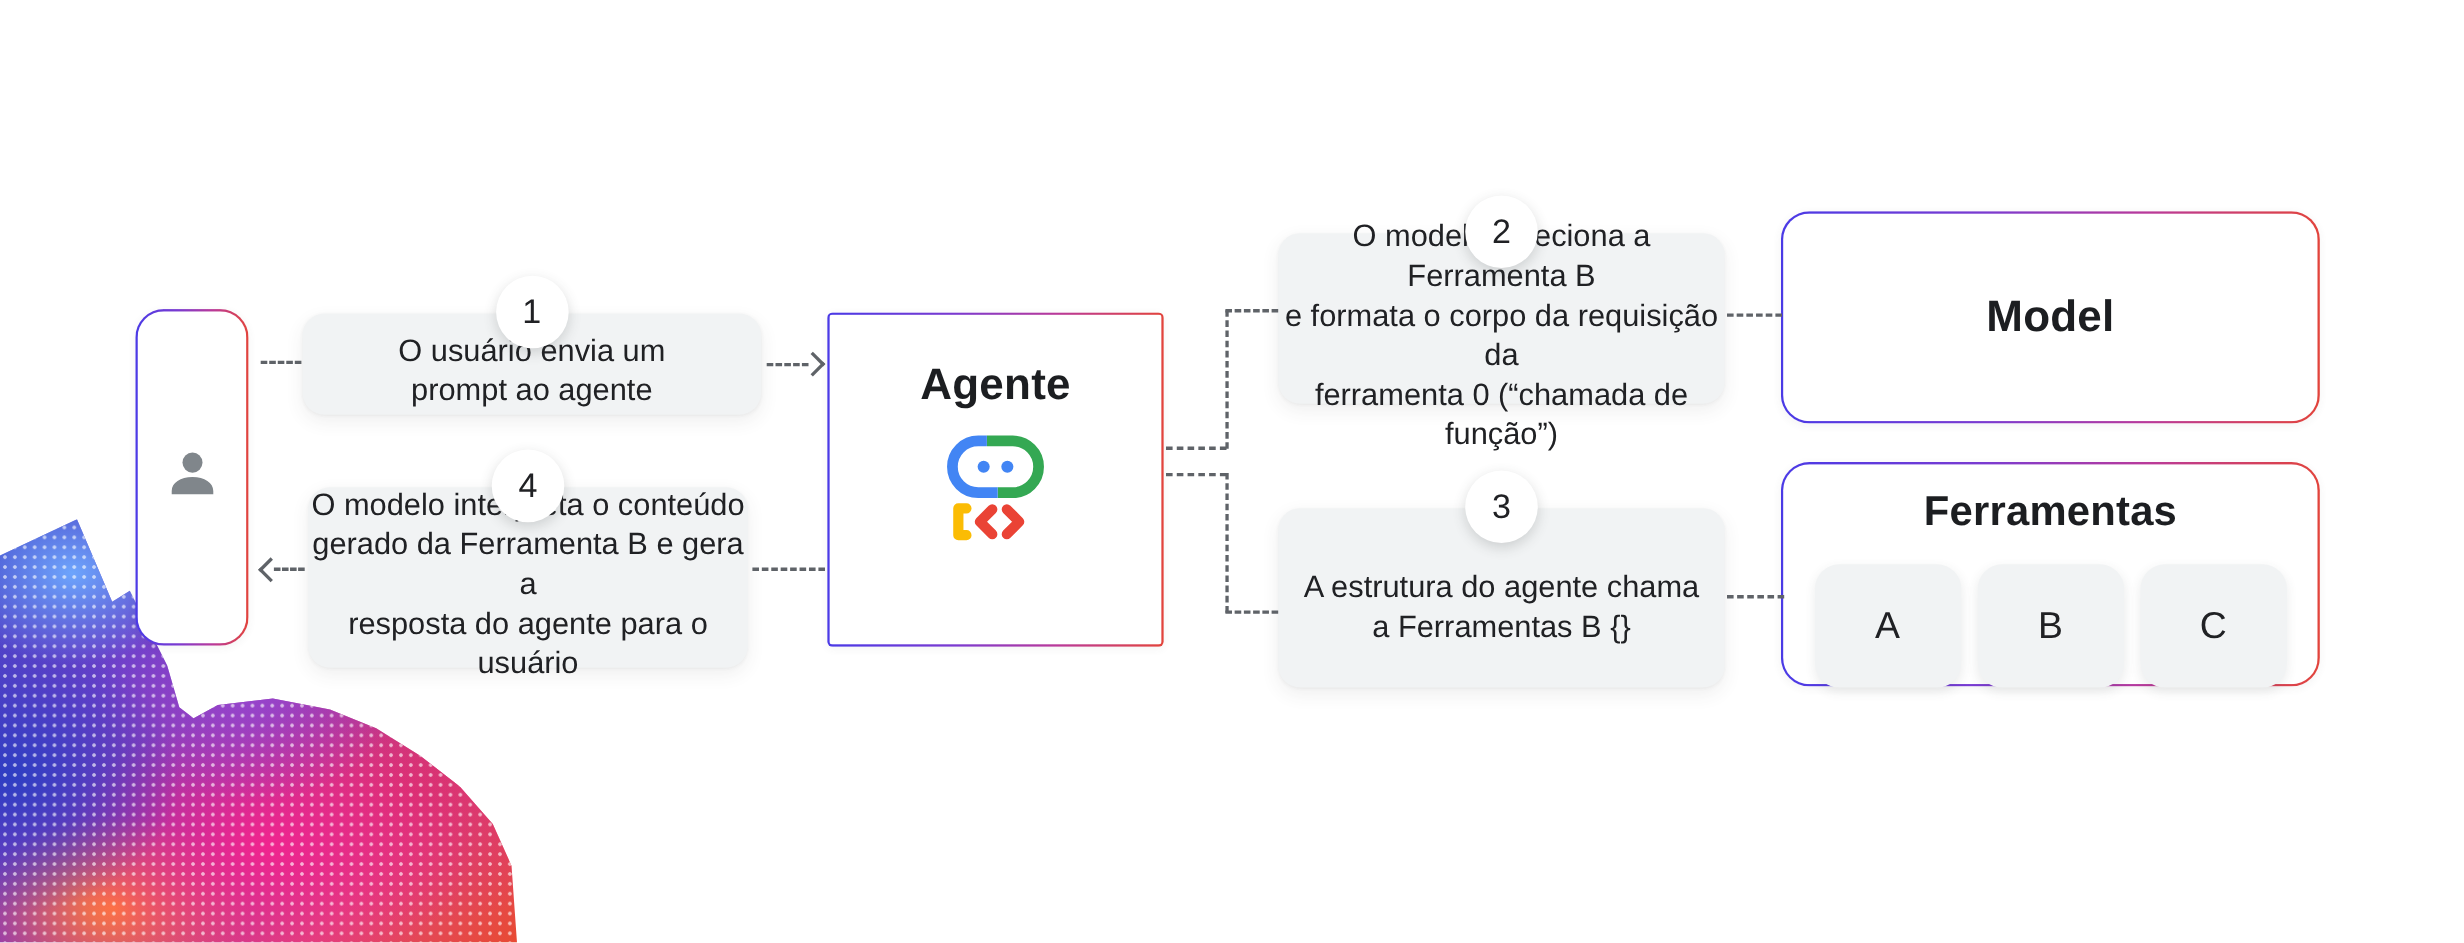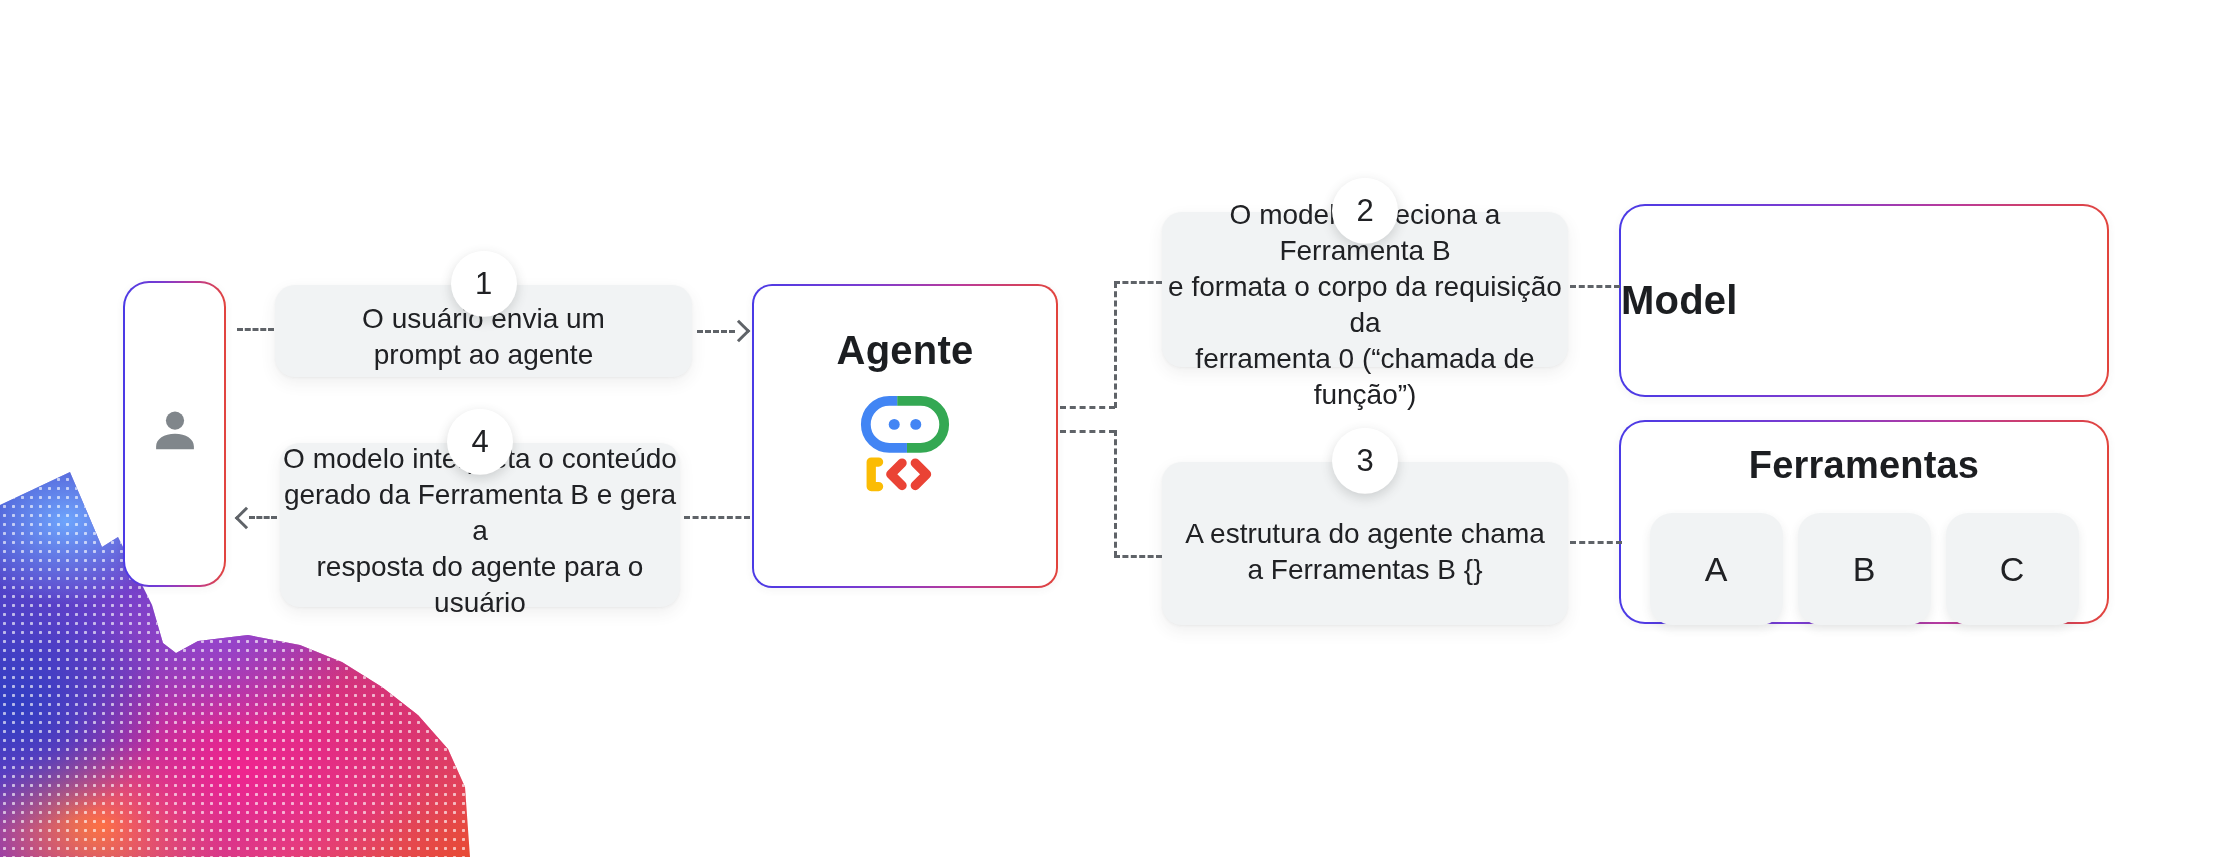--- a/index.html
+++ b/index.html
@@ -9,23 +9,23 @@
   }
   
   .gcard{
     position:absolute;box-sizing:border-box;
     border:2.5px solid transparent;border-radius:26px;
     background:linear-gradient(#fff,#fff) padding-box,
                linear-gradient(90deg,#4a3ae6 0%,#7b3bd0 38%,#b93a9a 68%,#e2443c 100%) border-box;
     box-shadow:0 2px 8px rgba(60,64,67,.06);
   }
   .user-card{left:123px;top:281px;width:103px;height:306px;display:flex;align-items:center;justify-content:center;}
-  .agent-card{left:752px;top:284px;width:306px;height:304px;border-radius:20px;
+  .agent-card{left:752px;top:284px;width:306px;height:304px;border-radius:5px;
     display:flex;flex-direction:column;align-items:center;padding-top:42px;}
-  .model-card{left:1619px;top:192px;width:490px;height:193px;display:flex;align-items:center;justify-content:flex-start;margin-top:12px;}
+  .model-card{left:1619px;top:192px;width:490px;height:193px;display:flex;align-items:center;justify-content:center;}
   .tools-card{left:1619px;top:420px;width:490px;height:204px;display:flex;flex-direction:column;align-items:center;padding-top:22px;}
   .card-title{font-size:40px;font-weight:700;letter-spacing:.2px;color:#1c1e21;}
   .tools-title{font-size:38px;}
   .chip-row{display:flex;gap:15px;margin-top:26px;}
   .chip{
     width:133px;height:112px;border-radius:22px;background:#f1f3f4;
     box-shadow:0 4px 10px rgba(60,64,67,.10);
     display:flex;align-items:center;justify-content:center;
     font-size:34px;color:#202124;
   }

